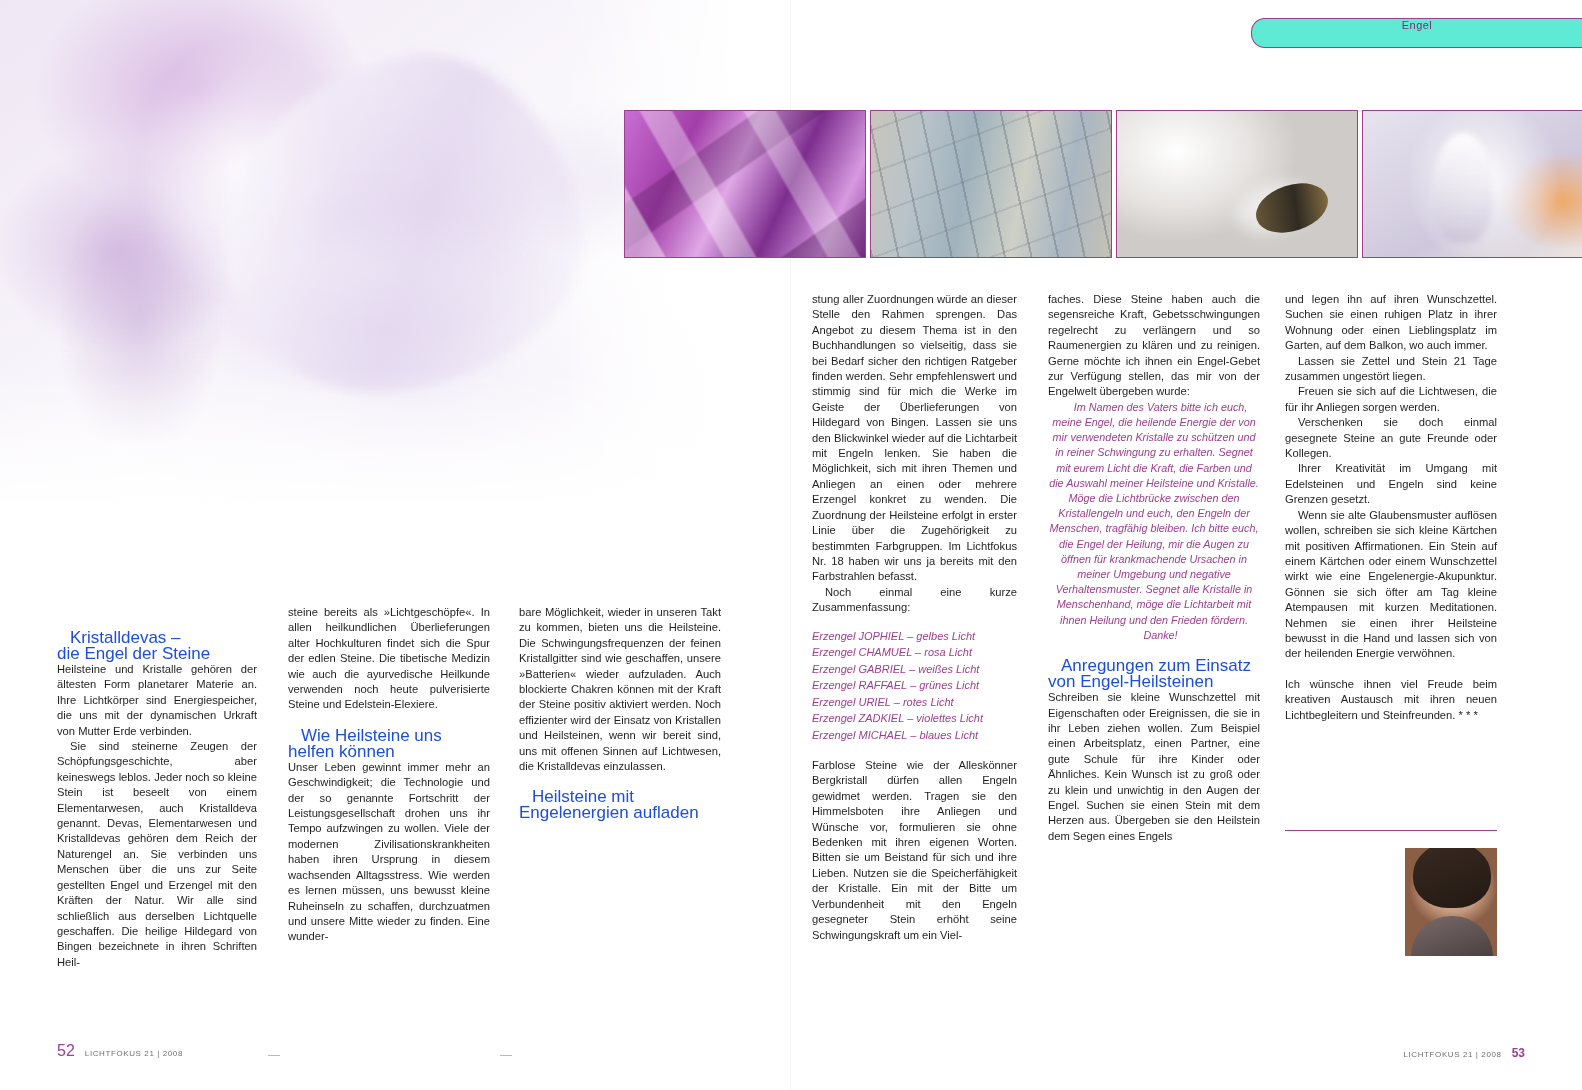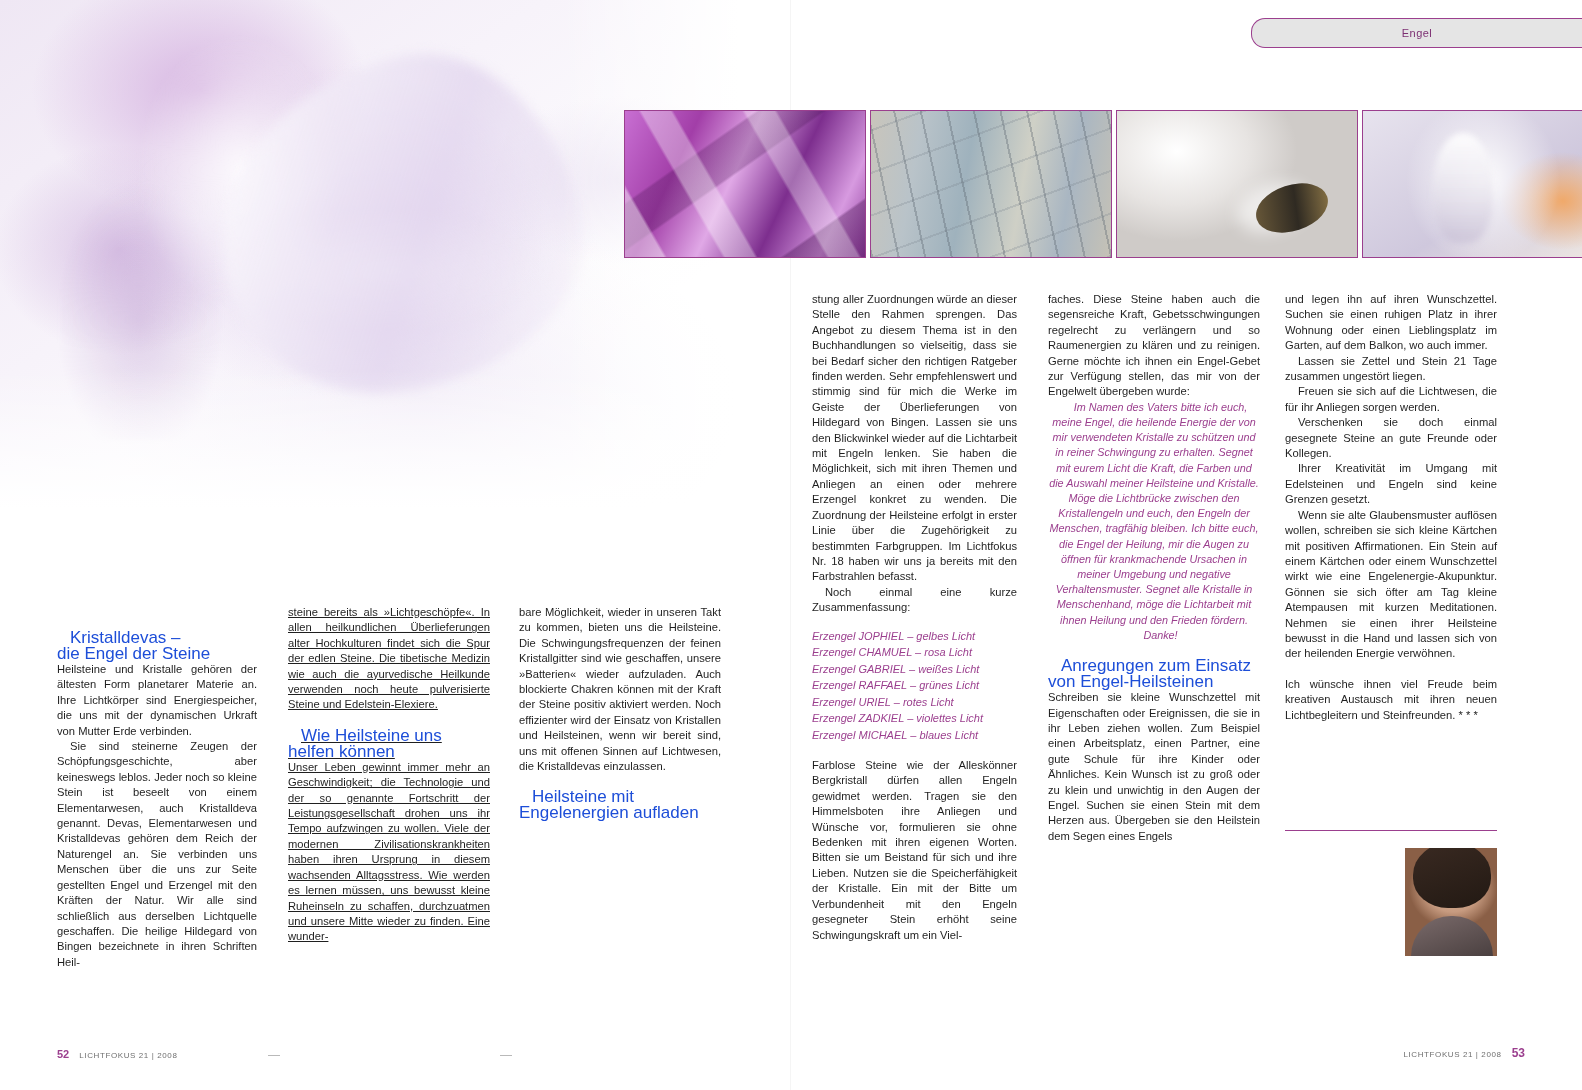--- a/index.html
+++ b/index.html
@@ -59,23 +59,23 @@
     line-height:1.02;
     letter-spacing:.5px;
   }
   .title .l1{display:block;}
   .title .l2{display:block;text-align:right;padding-right:10px;}
 
   
   .rp-tab{
     position:absolute;right:0;top:18px;width:330px;height:28px;
     border:1px solid #9b3f8e;border-right:none;border-radius:14px 0 0 14px;
-    display:flex;align-items:center;justify-content:center;
+    display:flex;justify-content:center;
     color:#7c2f72;font-size:11px;letter-spacing:.5px;
-    background:#e5e5e5;
+    background:#5eead4;
   }
 
   
   .strip{position:absolute;left:624px;top:110px;height:148px;display:flex;gap:4px;}
   .strip .ph{width:242px;height:148px;border:1px solid #9b3f8e;box-sizing:border-box;overflow:hidden;position:relative;}
   .ph.amethyst{
     background:
       linear-gradient(115deg,#c86fd2 0%,#a23ea8 25%,#e0a8e6 45%,#7d2e8e 65%,#d79ae0 85%,#8e3a9c 100%),
       linear-gradient(#b050be,#b050be);
   }
@@ -122,21 +122,21 @@
   .col{position:absolute;font-size:11.2px;line-height:15.4px;text-align:justify;color:#1f1f1f;}
   .col p{margin:0 0 0 0;text-indent:13px;}
   .col p.noind{text-indent:0;}
   .h-purple{
     color:#1d4ed8;font-size:17px;line-height:16px;margin:0 0 9px 0;text-indent:0;text-align:left;
   }
   .gap{height:15px;}
 
   
   #lcol1{left:57px;top:630px;width:200px;}
-  #lcol2{left:288px;top:605px;width:202px;text-decoration:underline;}
+  #lcol2{left:288px;top:605px;width:202px;}
   #lcol3{left:519px;top:605px;width:202px;}
   
   #rcol1{left:812px;top:292px;width:205px;}
   #rcol2{left:1048px;top:292px;width:212px;}
   #rcol3{left:1285px;top:292px;width:212px;}
 
   
   .prayer{
     color:#9b3f8e;font-style:italic;text-align:center;font-size:10.8px;line-height:15.2px;
     margin:14px 0 0 0;text-indent:0;
@@ -167,21 +167,21 @@
   }
   .author-photo::before{
     content:"";position:absolute;left:6px;bottom:0;width:82px;height:40px;border-radius:40px 40px 0 0;
     background:linear-gradient(160deg,#7b6b6b,#4a4040);
     z-index:2;
   }
 
   
   .folio{position:absolute;font-size:11px;color:#9b3f8e;}
   #folio-left{left:57px;bottom:30px;}
-  #folio-left .num{font-weight:bold;font-size:11px;}
+  #folio-left .num{font-weight:normal;font-size:16px;}
   #folio-left .src{color:#6f6f6f;font-size:8px;letter-spacing:.6px;margin-left:7px;}
   #folio-right{right:57px;bottom:30px;text-align:right;}
   #folio-right .num{font-weight:bold;font-size:12px;margin-left:7px;}
   #folio-right .src{color:#6f6f6f;font-size:8px;letter-spacing:.6px;}
   .tickmark{position:absolute;bottom:34px;width:12px;border-top:1px solid #b9b9b9;}
   #tick1{left:268px;}
   #tick2{left:500px;}
 
   .spine{position:absolute;left:790px;top:0;width:1px;height:1090px;background:rgba(0,0,0,0.04);}
 </style>

